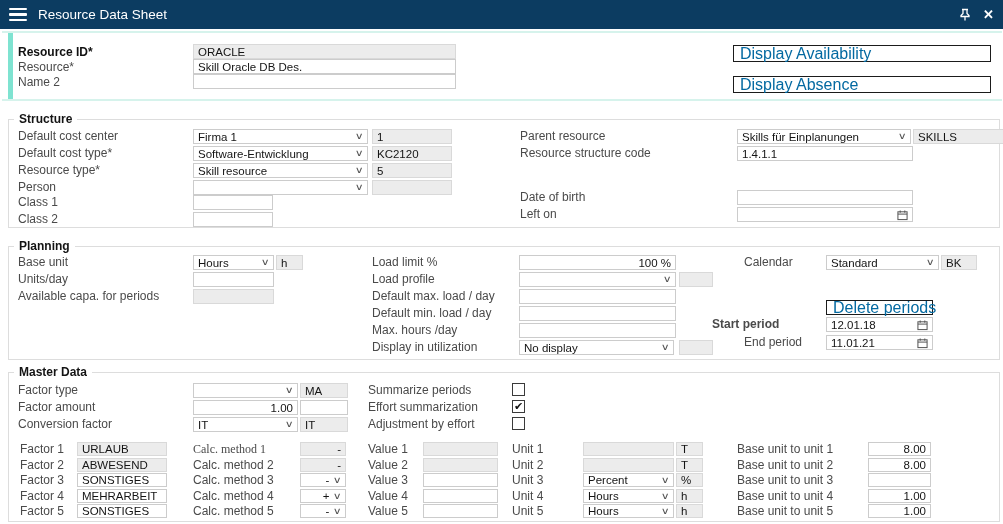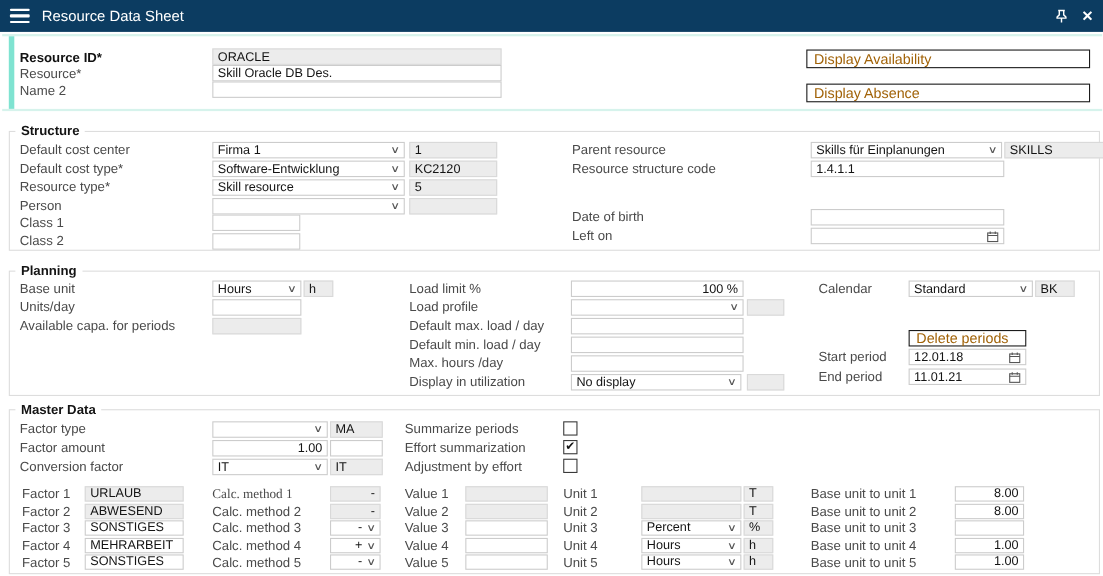--- a/index.html
+++ b/index.html
@@ -28,21 +28,21 @@
 
   .fld { position:absolute; height:15px; border:1px solid #ccc; background:#fff; font-size:11.5px; color:#141414;
          padding:0 4px; display:flex; align-items:center; white-space:nowrap; overflow:hidden; }
   .ro  { background:#ececec; border-color:#d9d9d9; }
   .num { justify-content:flex-end; }
   .sel { justify-content:space-between; }
   .selr{ justify-content:flex-end; gap:5px; }
   .chev{ font-size:9px; color:#555; transform:scaleX(1.35); line-height:1; }
   .ico-right { margin-left:auto; display:flex; align-items:center; }
 
-  .btn { position:absolute; height:17px; border:1.5px solid #1b1b1b; background:#fff; font-size:13px; color:#a16207;
+  .btn { position:absolute; height:17px; border:1.5px solid #1b1b1b; background:#fff; font-size:16px; color:#0369a1;
          display:flex; align-items:center; padding:0 6px; cursor:pointer; white-space:nowrap; }
 
   .cb { position:absolute; width:13px; height:13px; border:1px solid #3a3a3a; background:#fff;
         display:flex; align-items:center; justify-content:center; font-size:11px; color:#111; cursor:pointer; line-height:1; }
 </style>
 </head>
 <body>
 
 <div class="hdr">
   <div class="burger">
@@ -220,21 +220,21 @@
 <div class="fld sel" style="left:826px;top:255px;width:113px;">
     <span>Standard</span>
     <span class="chev">∨</span>
   </div>
 <div class="fld ro" style="left:941px;top:255px;width:36px;">
     <span>BK</span>
   </div>
 
 <div class="btn" style="left:826px;top:300px;width:107px;height:15px;">Delete periods</div>
 
-<div class="lbl" style="left:744px;top:317px;">Start period</div>
+<div class="lbl" style="left:712px;top:317px;font-weight:bold;">Start period</div>
 <div class="fld" style="left:826px;top:317px;width:107px;">
     <span>12.01.18</span>
   <span class="ico-right">
       <svg width="11" height="12" viewBox="0 0 12 12">
         <rect x="1" y="2.5" width="10" height="8.5" fill="none" stroke="#555" stroke-width="1.1"></rect>
         <line x1="3.5" y1="1" x2="3.5" y2="3.5" stroke="#555" stroke-width="1.1"></line>
         <line x1="8.5" y1="1" x2="8.5" y2="3.5" stroke="#555" stroke-width="1.1"></line>
         <line x1="1" y1="5" x2="11" y2="5" stroke="#555" stroke-width="1.1"></line>
       </svg>
     </span>

